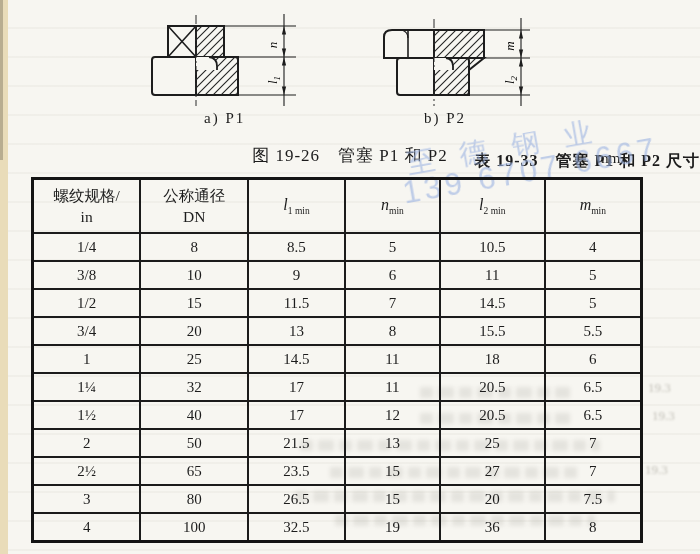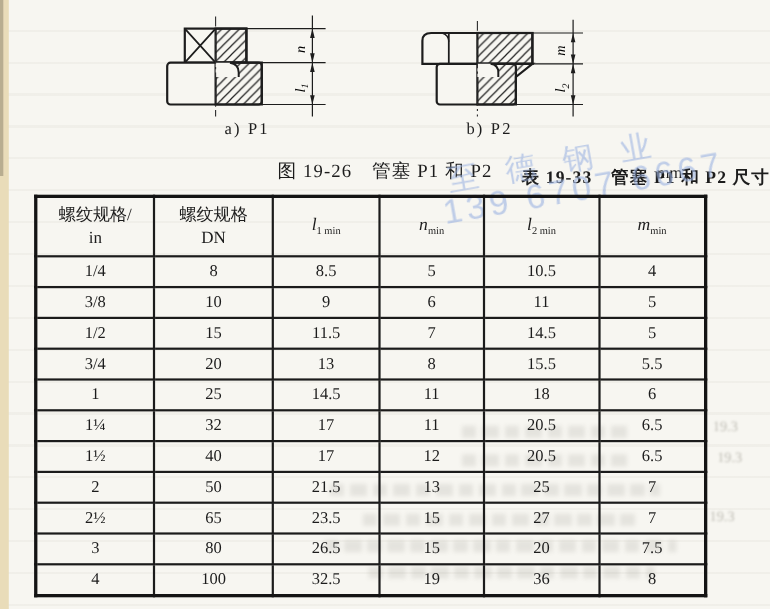--- a/index.html
+++ b/index.html
@@ -154,21 +154,21 @@
         <col style="width:17.2%">
         <col style="width:15.9%">
     </colgroup>
     <thead>
       <tr>
         <th>
           <span class="hline">螺纹规格/</span>
           <span class="hline">in</span>
         </th>
         <th>
-          <span class="hline">螺纹规格</span>
+          <span class="hline">公称通径</span>
           <span class="hline">DN</span>
         </th>
         <th><span class="mvar">l</span><sub>1 min</sub></th>
         <th><span class="mvar">n</span><sub>min</sub></th>
         <th><span class="mvar">l</span><sub>2 min</sub></th>
         <th><span class="mvar">m</span><sub>min</sub></th>
       </tr>
     </thead>
     <tbody>
 

